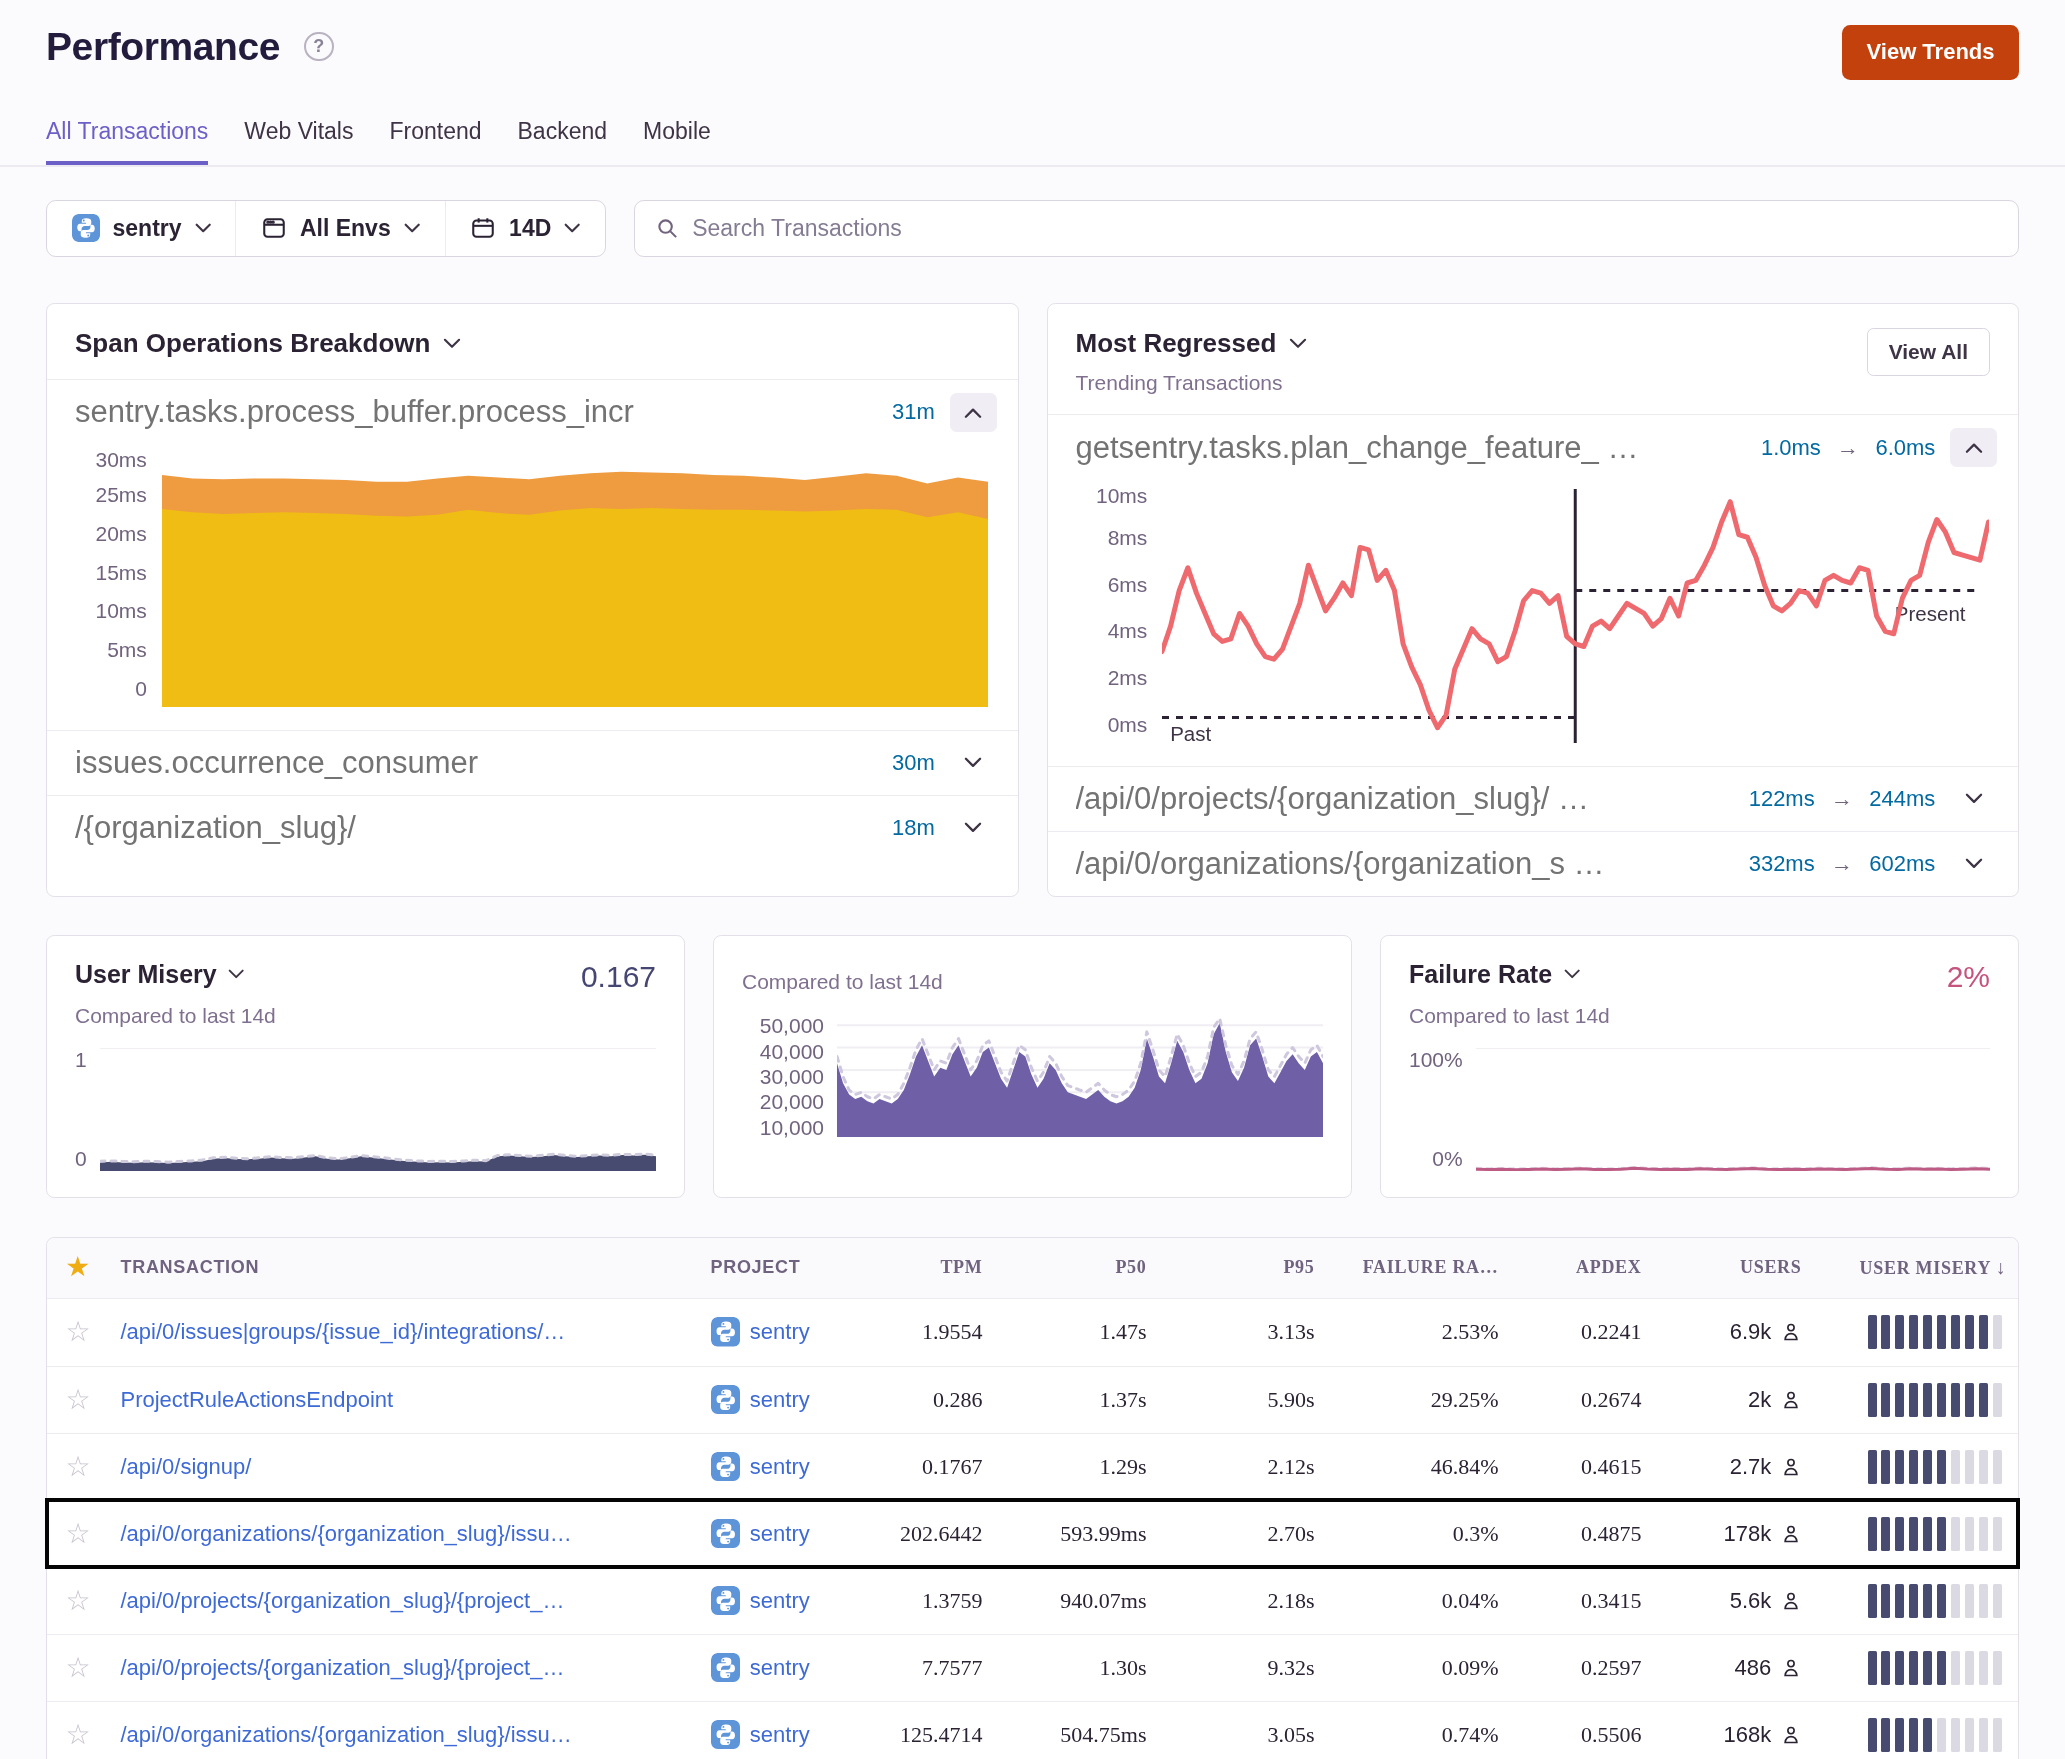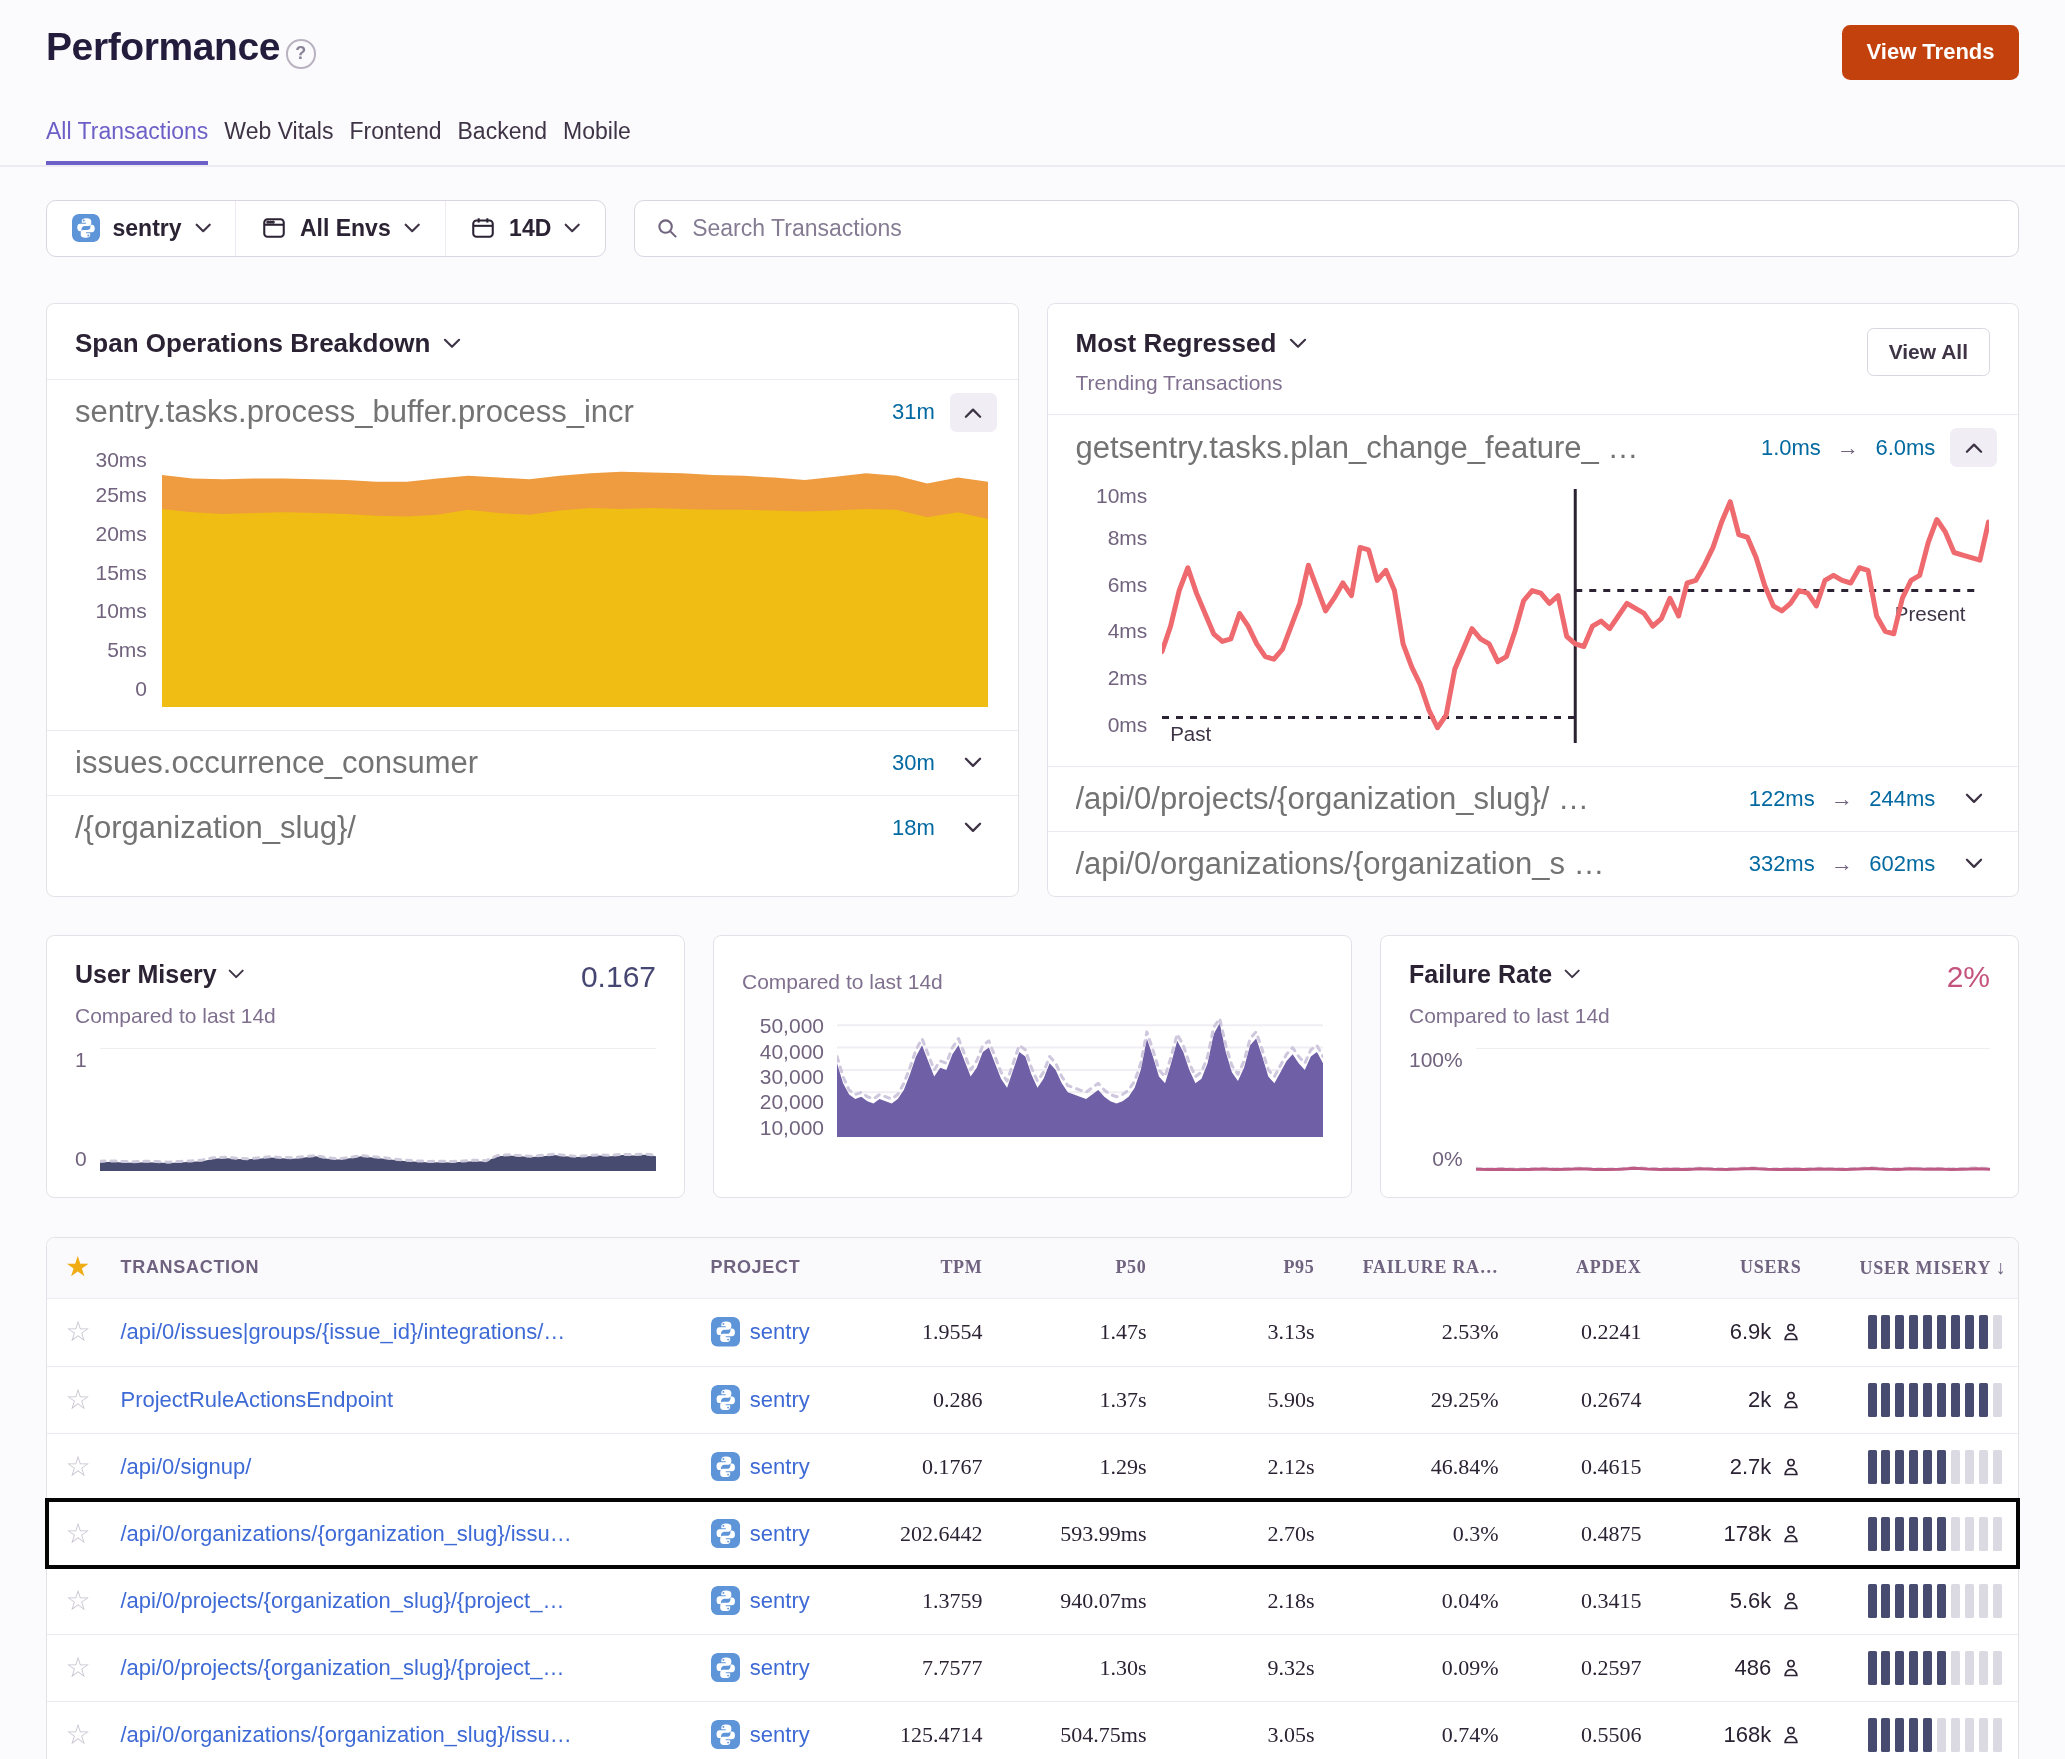--- a/index.html
+++ b/index.html
@@ -2,27 +2,27 @@
 <html style="font-size:13px"><head>
 <meta charset="utf-8">
 <style>
   * { margin:0; padding:0; box-sizing:border-box; }
   html,body { width:2065px; height:1759px; overflow:hidden; }
   body { background:#FBFAFC; font-family:"Liberation Sans", sans-serif; color:#2B2233; }
 
   
   .header { padding:24.5px 46px 0 46px; }
   .title-row { display:flex; justify-content:space-between; align-items:flex-start; }
-  .page-title-wrap { display:flex; align-items:flex-end; gap:6px; }
+  .page-title-wrap { display:flex; align-items:center; gap:24px; }
   .page-title { font-size:39px; font-weight:700; color:#231C3D; letter-spacing:-0.4px; }
   .help-icon { width:29.5px; height:29.5px; border-radius:50%; border:2px solid #B9B2C1; color:#8A8397;
     display:flex; align-items:center; justify-content:center; font-size:18px; font-weight:700; }
   .btn-primary { background:#c2410c; color:#fff; font-size:22px; font-weight:700; border:none;
     border-radius:8.2px; padding:14.7px 24.5px; cursor:pointer; }
-  .tabs { display:flex; gap:16px; margin-top:38px; }
+  .tabs { display:flex; gap:36px; margin-top:38px; }
   .tab { font-size:23px; color:#3E3446; padding-bottom:16.4px; border-bottom:4.9px solid transparent; cursor:pointer; }
   .tab.active { color:#6C5FC7; border-bottom-color:#6C5FC7; font-weight:400; }
   .header-rule { height:1.6px; background:#EDEAF1; width:100%; }
 
   
   .filter-row { display:flex; gap:28px; margin:33px 46px 0 46px; }
   .filter-group { display:flex; align-items:stretch; background:#fff; border:1.6px solid #DAD5E0; border-radius:9.8px; height:57px; }
   .filter-seg { display:flex; align-items:center; gap:13px; padding:0 24.5px; font-size:23px; font-weight:700; color:#2B2233; cursor:pointer; }
   .filter-seg + .filter-seg { border-left:1.6px solid #EDEAF1; }
   .search-box { flex:1; display:flex; align-items:center; gap:13px; background:#fff; border:1.6px solid #DAD5E0;

